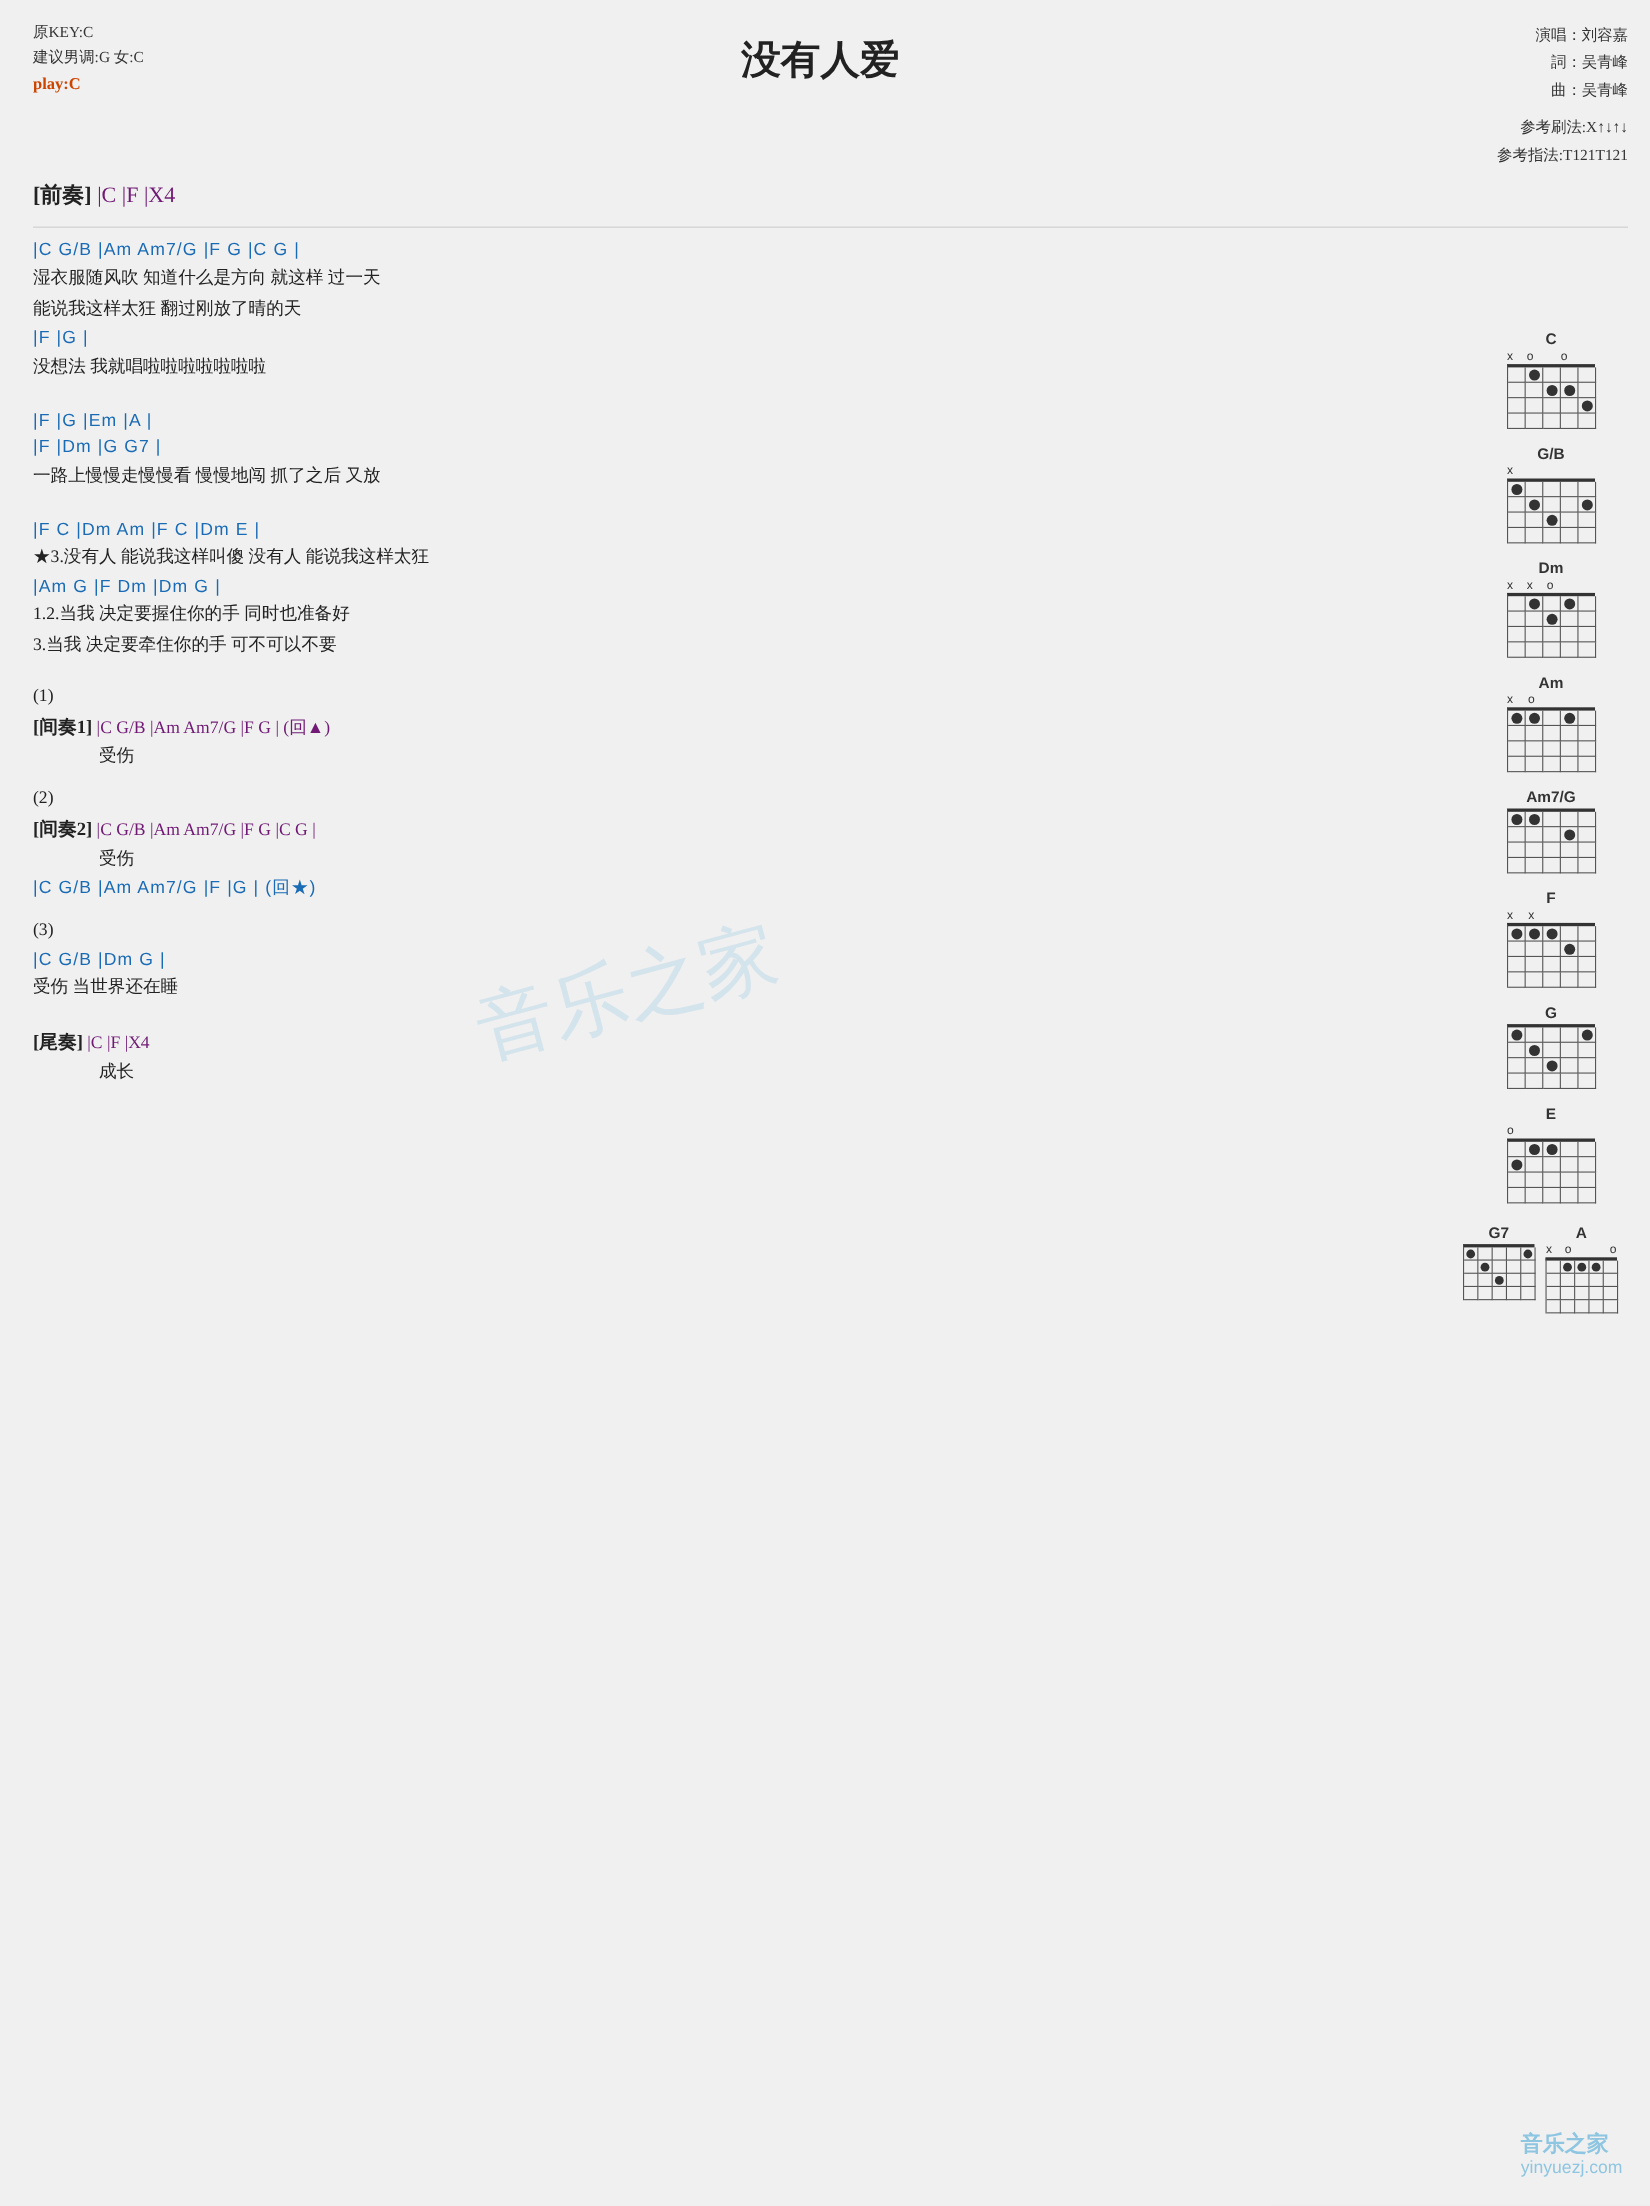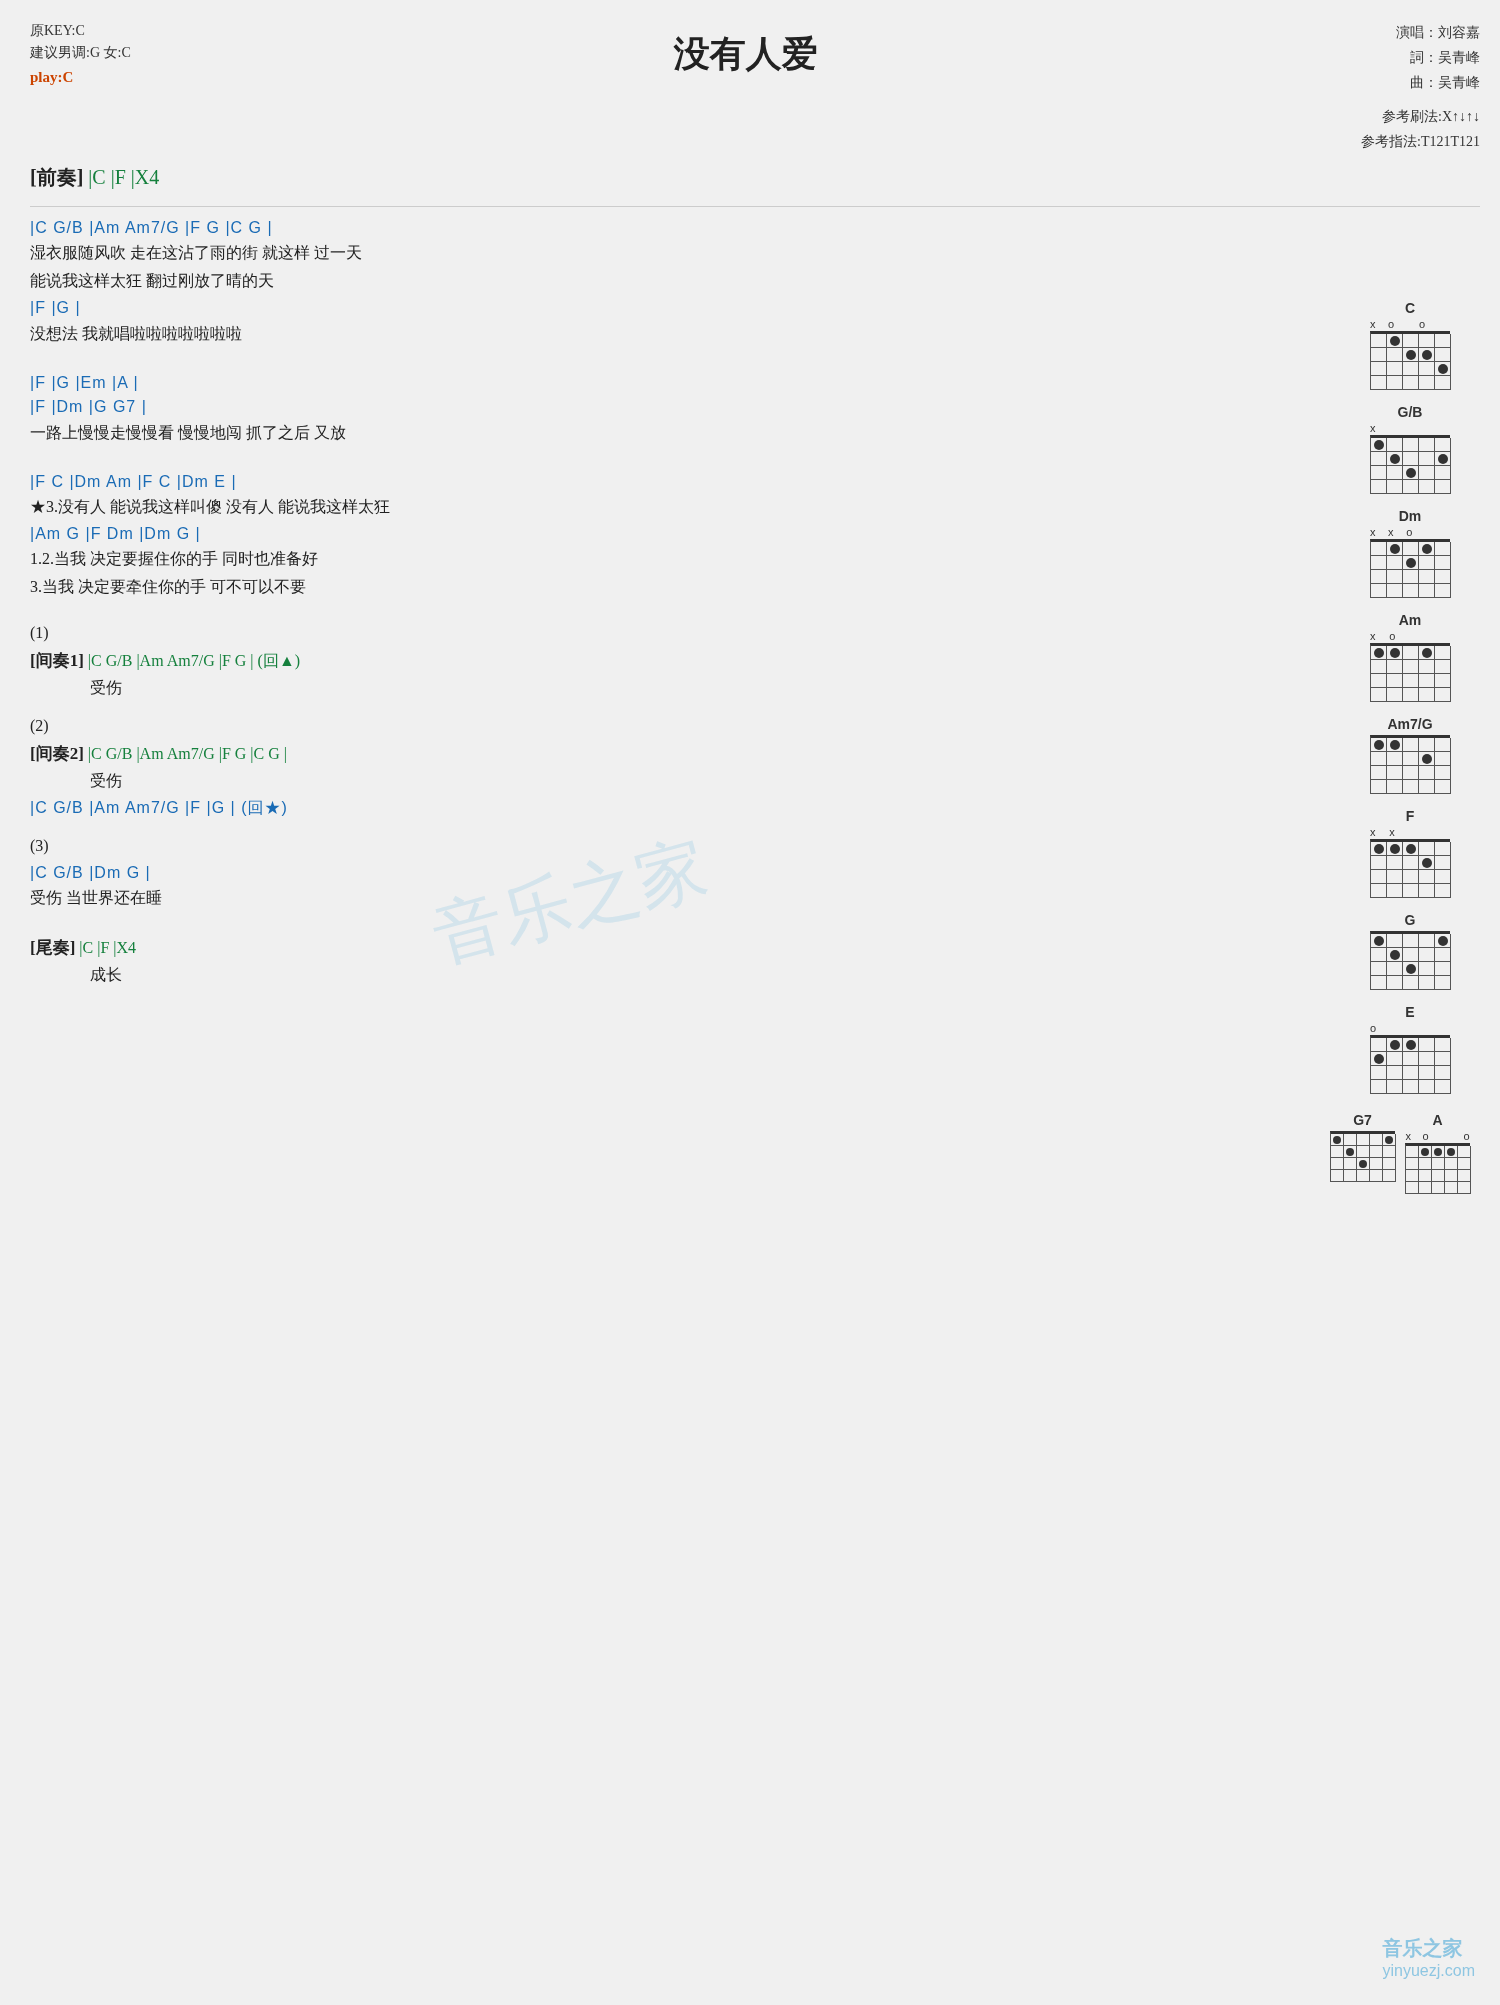--- a/index.html
+++ b/index.html
@@ -120,21 +120,21 @@
       font-size: 16px;
       color: #222;
       margin: 4px 0;
     }
     .interlude-label {
       font-size: 17px;
       font-weight: bold;
       color: #222;
     }
     .blue-chord {
-      color: #15803d;
+      color: #701a75;
     }
   </style>
 </head>
 <body>
 
 <div class="main-container">
 
   <div class="header-area">
     <div class="header-left">
       <div>原KEY:C</div>
@@ -156,21 +156,21 @@
     <span class="blue-chord">|C   |F   |X4</span>
   </div>
 
   <div class="divider-line"></div>
 
   <div class="content-area">
     <div class="sheet-music">
 
       <div class="section">
         <div class="chord-line">  |C           G/B          |Am      Am7/G   |F   G   |C  G  |</div>
-        <div class="lyric-line">湿衣服随风吹   走在这沾了雨的街   就这样        过一天</div>
+        <div class="lyric-line">湿衣服随风吹   知道什么是方向   就这样        过一天</div>
         <div class="lyric-line">能说我这样太狂   翻过刚放了晴的天</div>
         <div class="chord-line">       |F            |G                    |</div>
         <div class="lyric-line">没想法    我就唱啦啦啦啦啦啦啦</div>
       </div>
 
       <div style="height:12px;"></div>
 
       <div class="section">
         <div class="chord-line">  |F          |G            |Em      |A   |</div>
         <div class="chord-line">         |F                 |Dm            |G       G7   |</div>

